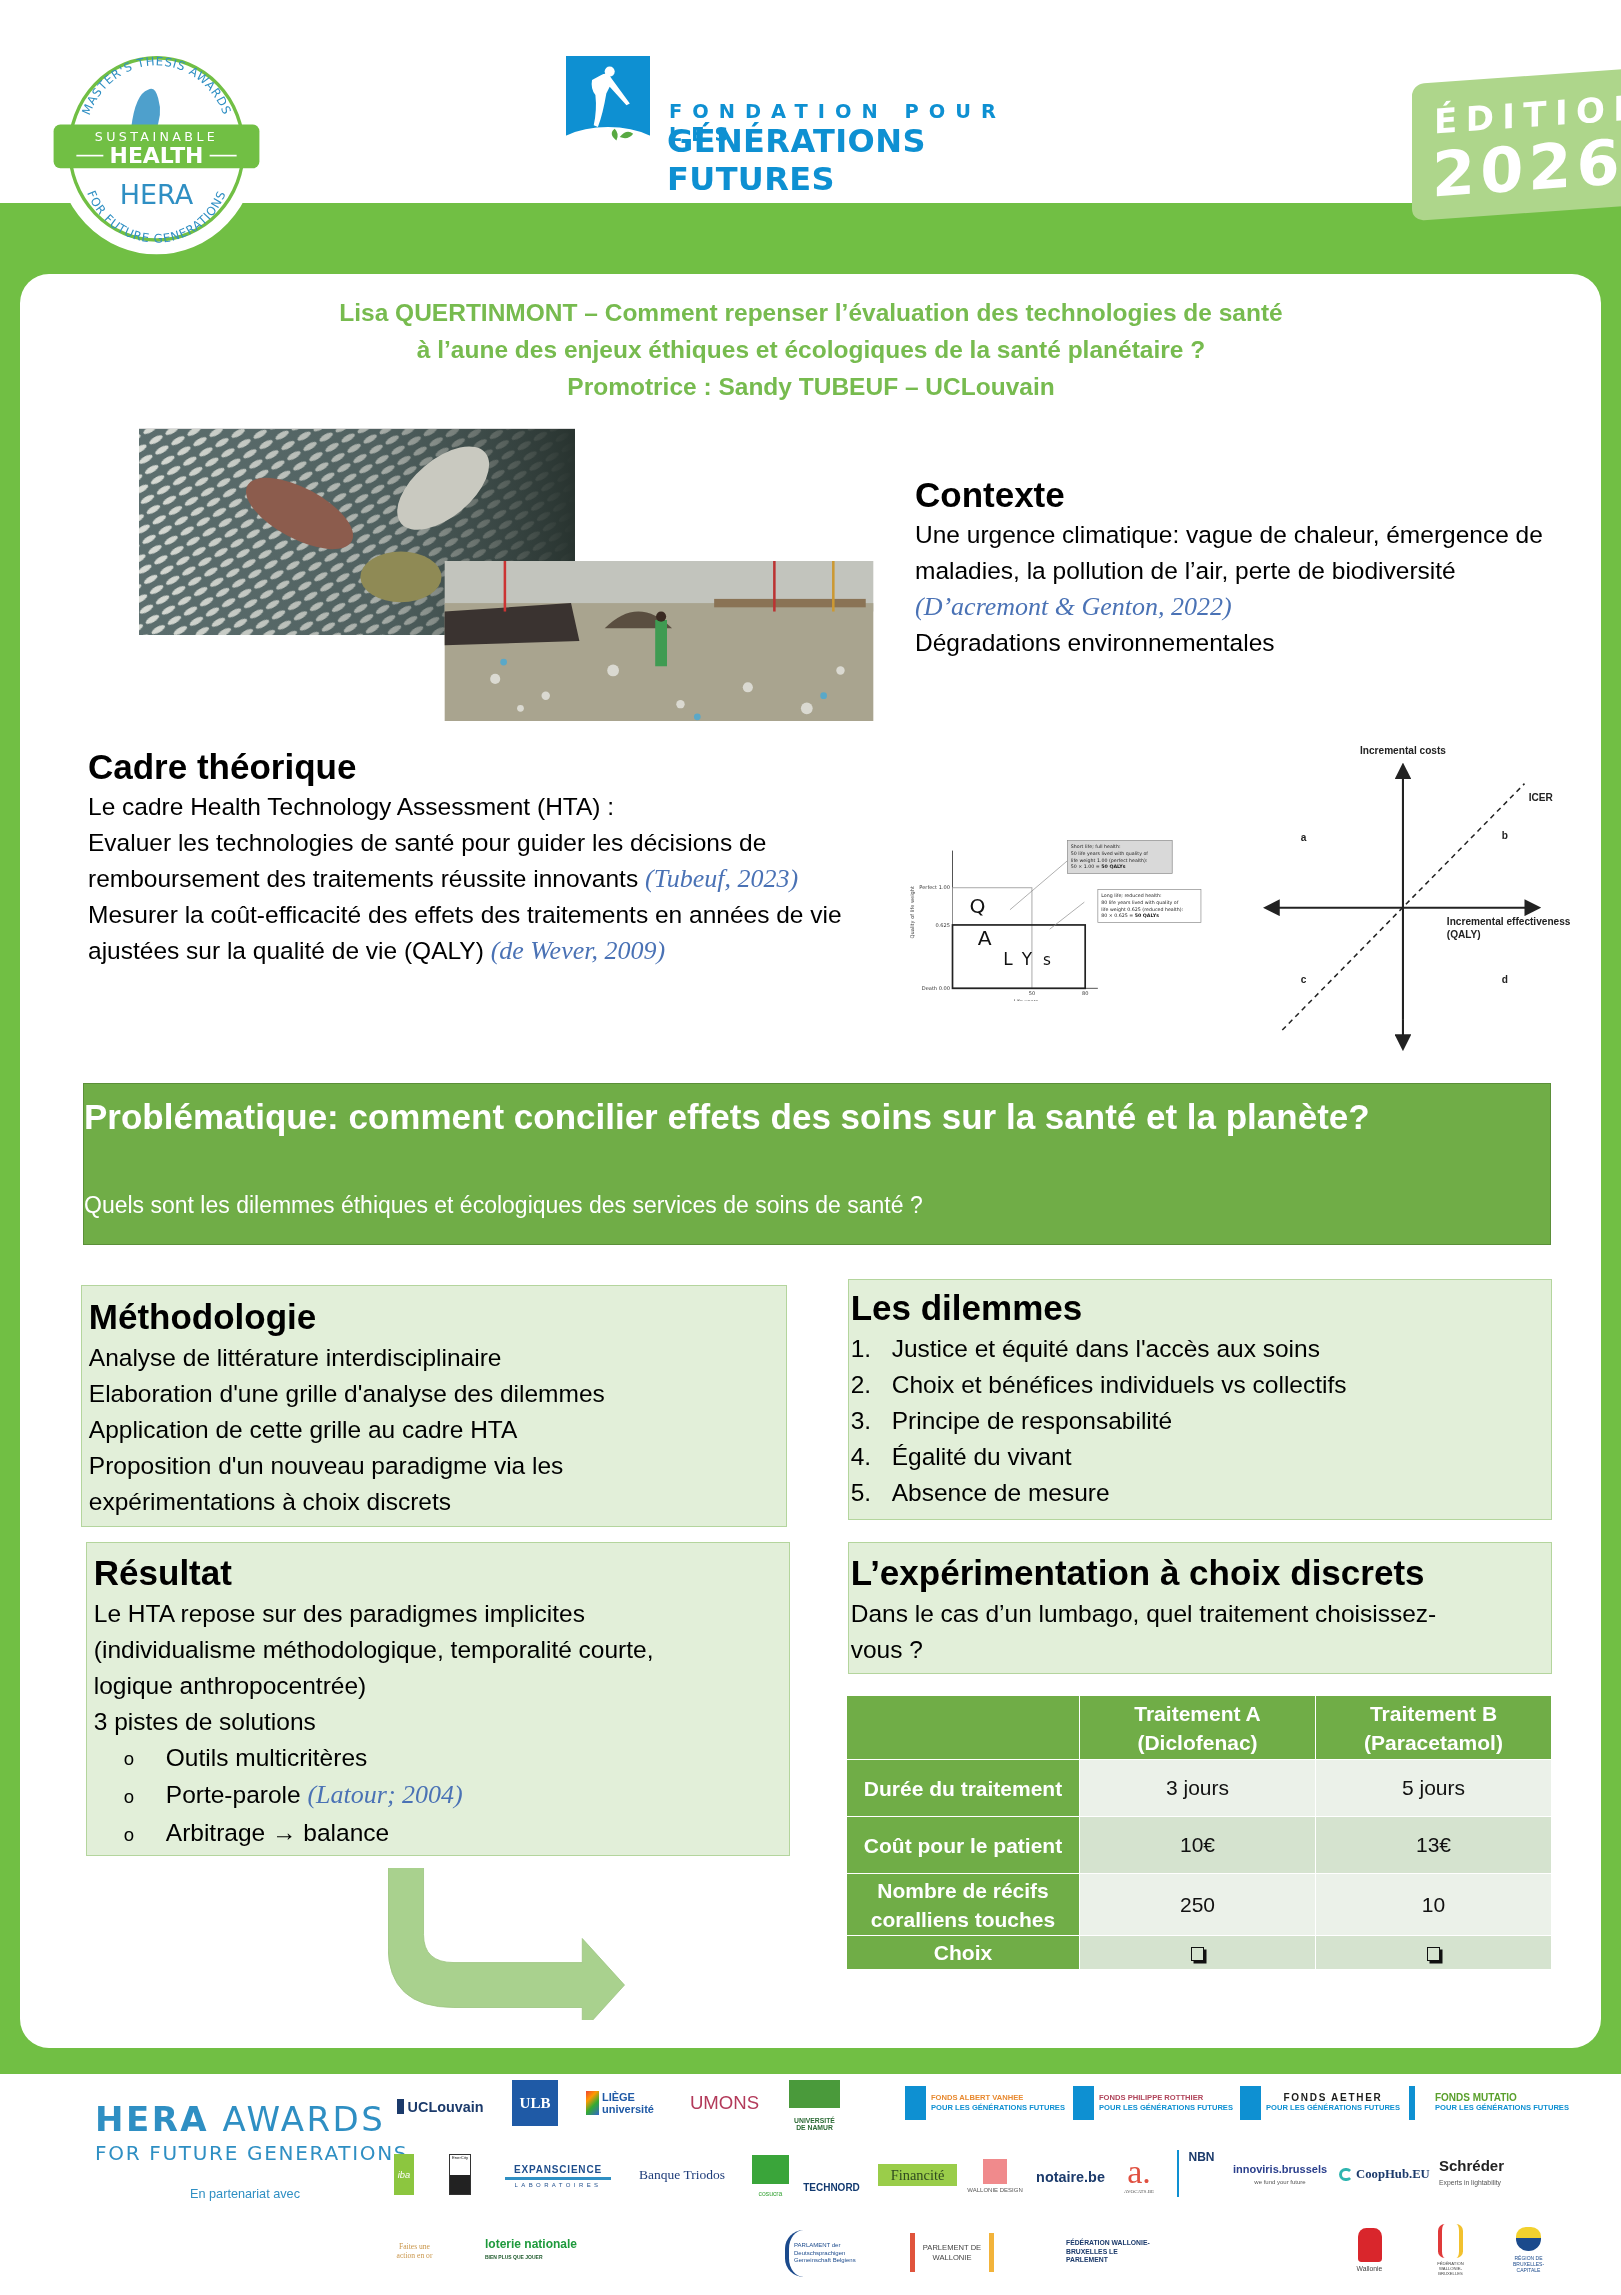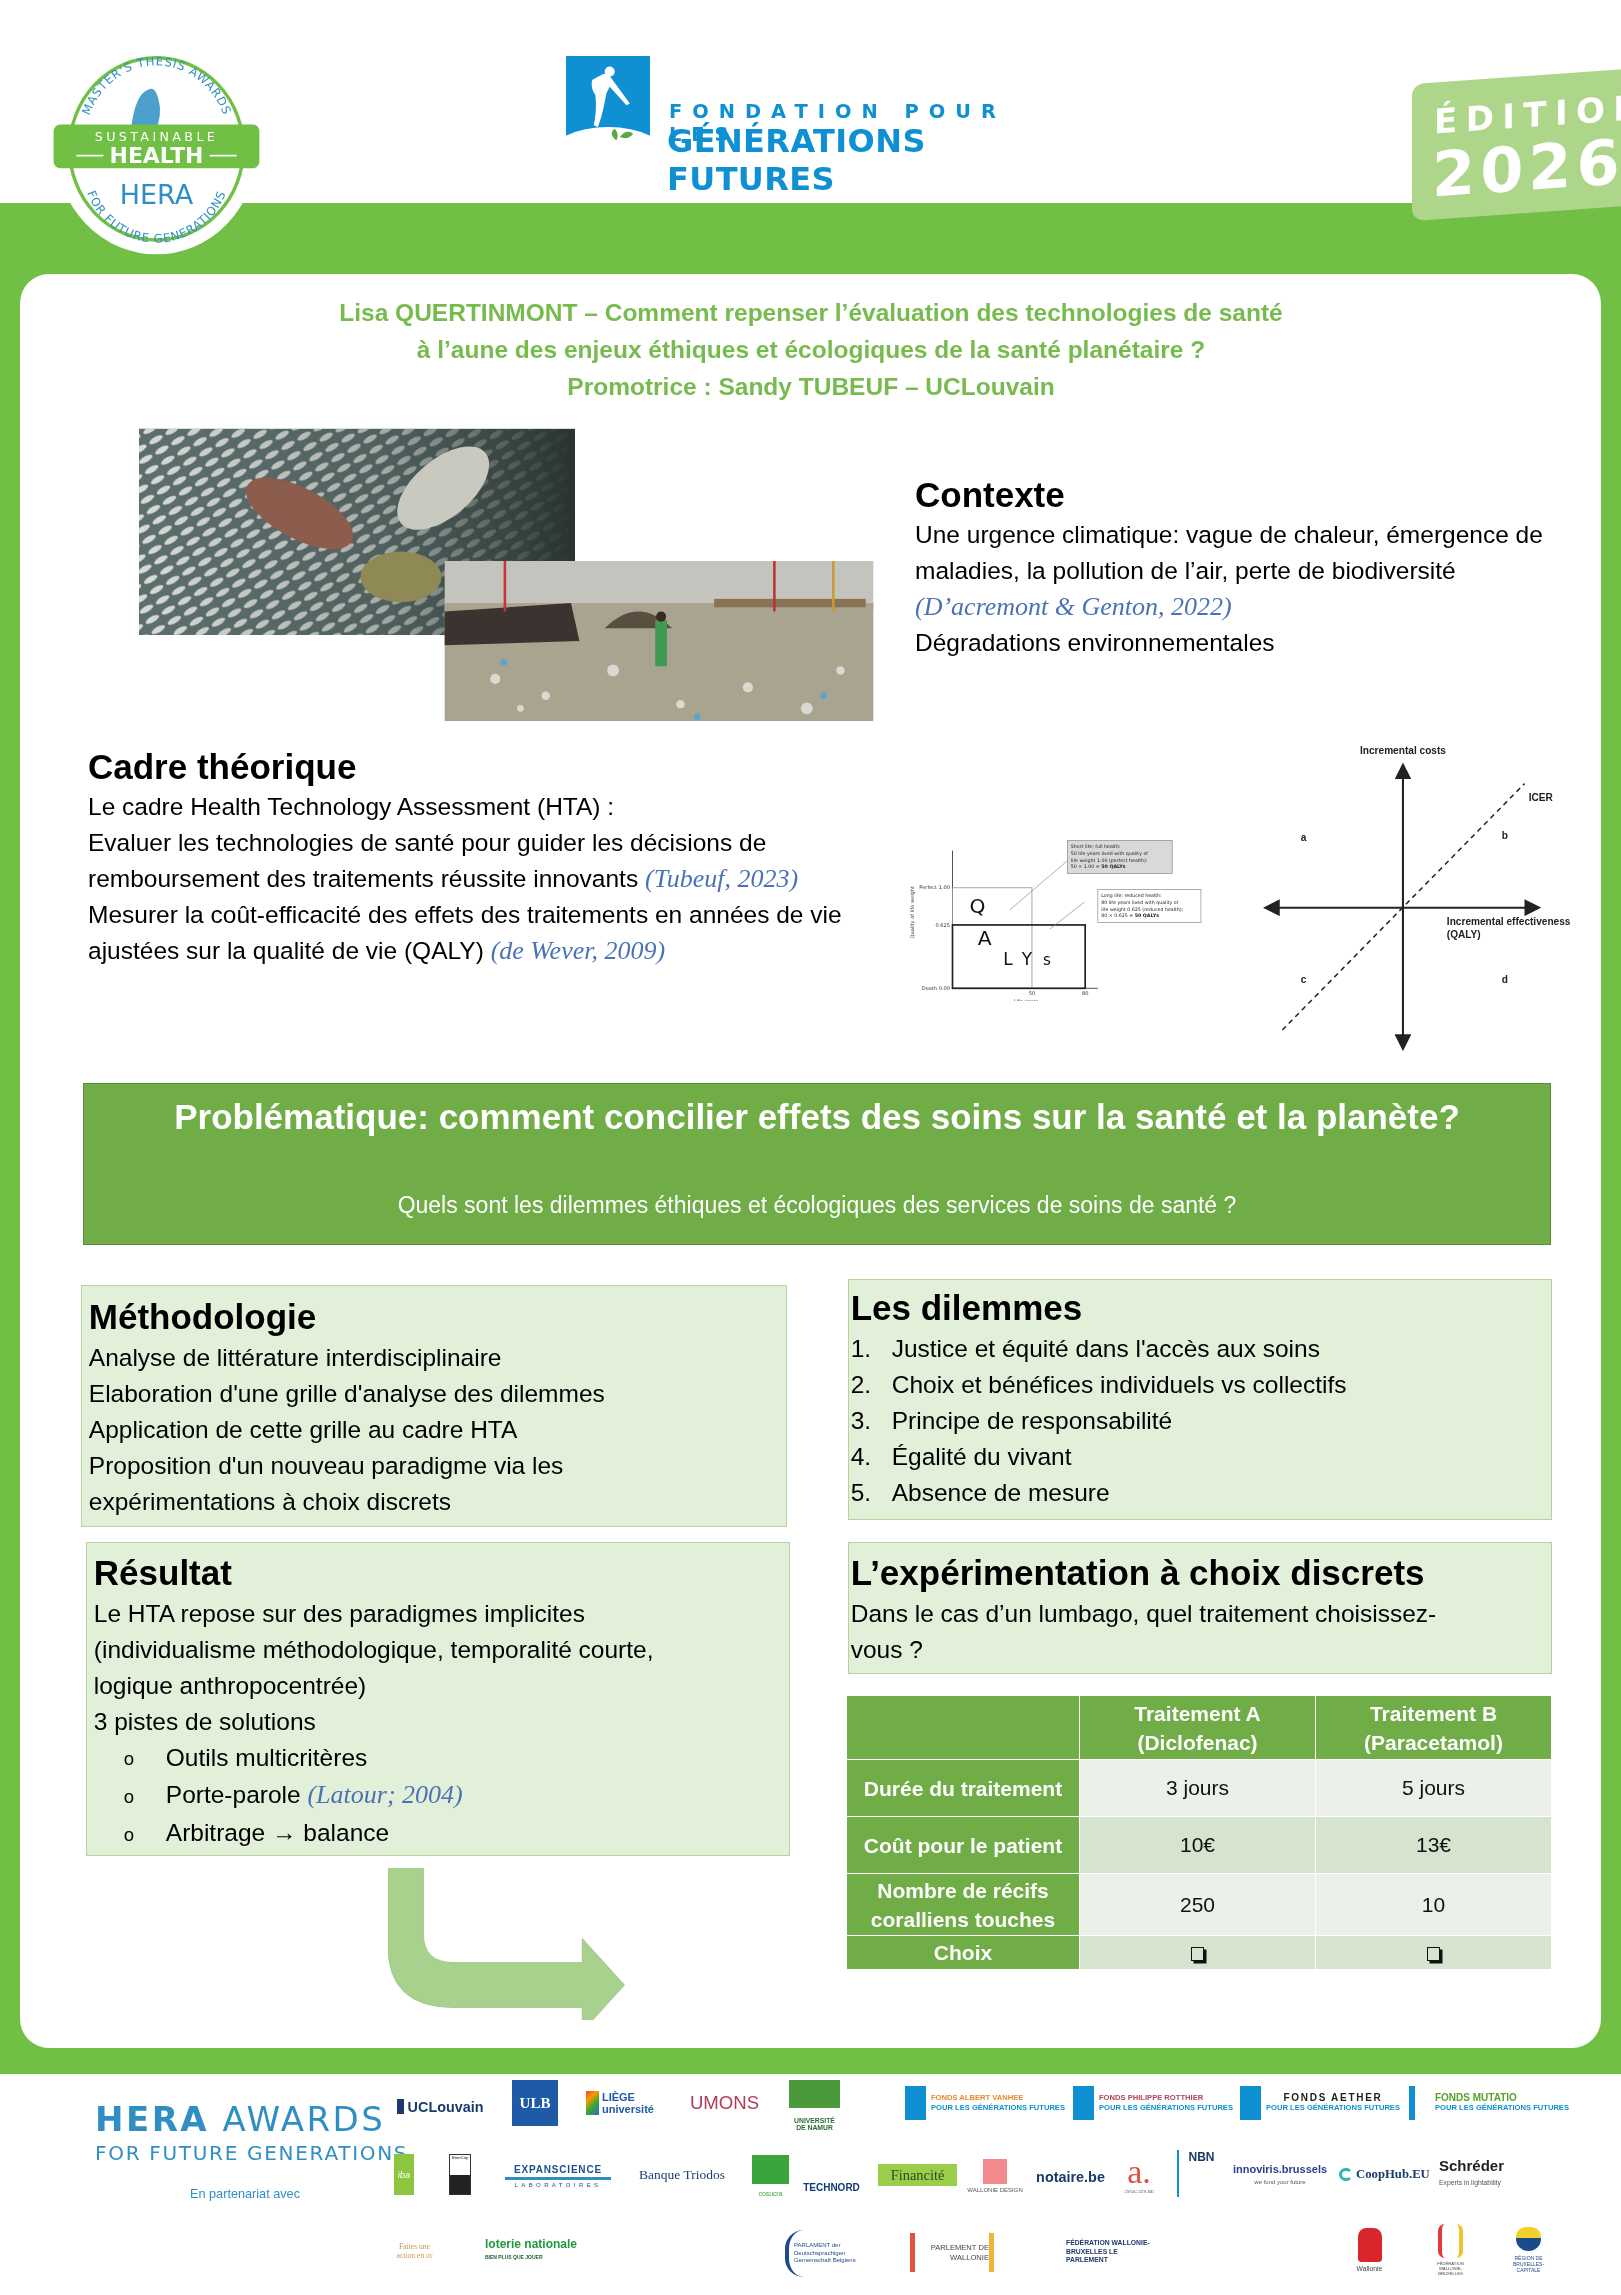--- a/index.html
+++ b/index.html
@@ -33,21 +33,21 @@
   .cite { color: #4a72b5; font-style: italic; font-family: "Liberation Serif", serif; font-size: 26px; }
 
   #contexte { left: 915px; top: 473px; width: 676px; }
   #cadre { left: 88px; top: 745px; width: 777px; }
 
   
   #qaly-fig { left: 895px; top: 832px; width: 355px; height: 169px; }
   #icer-fig { left: 1250px; top: 733px; width: 338px; height: 319px; }
 
   
-  #problem-box { left: 83px; top: 1083px; width: 1468px; height: 162px; background: #70ad47; border: 0.8px solid #5b8f39; text-align: center; color: #fff; }
+  #problem-box { left: 83px; top: 1083px; width: 1468px; height: 162px; background: #70ad47; border: 0.8px solid #5b8f39; text-align: left; color: #fff; }
   .prob-h { font-size: 35px; font-weight: bold; line-height: 49px; margin-top: 8.4px; }
   .prob-q { font-size: 23px; line-height: 32px; margin-top: 48px; }
 
   .lg-box { background: #e2efd9; border: 1.7px solid #b4d59d; }
   #methodo { left: 81px; top: 1285px; width: 706px; height: 242px; padding: 8.4px 0 0 6.8px; }
   #dilemmes { left: 848px; top: 1279px; width: 704px; height: 241px; padding: 5px 0 0 1.7px; }
   #resultat { left: 86px; top: 1542px; width: 704px; height: 314px; padding: 6.8px 0 0 6.8px; }
   #experiment { left: 848px; top: 1542px; width: 704px; height: 132px; padding: 6.8px 0 0 1.7px; }
 
   .box-h { font-weight: bold; font-size: 35px; line-height: 46px; color: #000; }
@@ -453,21 +453,21 @@
     <span>Schréder</span>
     <span style="font-size:6.8px;font-weight:normal;color:#555;">Experts in lightability</span>
   </div>
 
 <div class="logo" style="left:390px;top:2233px;width:49px;height:37px;color:#c9964b;font-family:'Liberation Serif',serif;font-size:7.6px;white-space:normal;line-height:8.4px;text-align:center;">Faites une action en or</div>
 <div class="logo" style="left:485px;top:2231px;width:88px;height:39px;flex-direction:column;align-items:flex-start;color:#1e9a3c;font-weight:bold;font-size:12px;line-height:12.7px;">
     <span>loterie nationale</span>
     <span style="font-size:5px;color:#1e5a2c;">BIEN PLUS QUE JOUER</span>
   </div>
 <div class="logo" style="left:785px;top:2230px;width:93px;height:47px;color:#1b4a8c;font-size:6px;white-space:normal;line-height:7.6px;text-align:left;border-left:4.2px solid #1b4a8c;border-radius:18.6px 0 0 18.6px;padding-left:5px;">PARLAMENT der Deutschsprachigen Gemeinschaft Belgiens</div>
-<div class="logo" style="left:910px;top:2233px;width:84px;height:39px;color:#444;font-size:7.6px;white-space:normal;text-align:right;line-height:9.3px;border-left:5px solid #e0543c;border-right:5px solid #f2b33a;">PARLEMENT DE WALLONIE</div>
+<div class="logo" style="left:910px;top:2233px;width:84px;height:39px;color:#444;font-size:7.6px;white-space:normal;text-align:center;line-height:9.3px;border-left:5px solid #e0543c;border-right:5px solid #f2b33a;">PARLEMENT DE WALLONIE</div>
 <div class="logo" style="left:1066px;top:2235px;width:93px;height:34px;color:#1b3a6b;font-size:6.8px;white-space:normal;text-align:left;line-height:8.4px;font-weight:bold;">FÉDÉRATION WALLONIE-BRUXELLES LE PARLEMENT</div>
 <div class="logo" style="left:1351px;top:2223px;width:37px;height:54px;flex-direction:column;color:#444;font-size:6.8px;">
     <span style="width:24px;height:34px;background:#d9262c;display:block;border-radius:8.4px 8.4px 3.4px 3.4px;margin-bottom:3.4px;"></span>
     <span>Wallonie</span>
   </div>
 <div class="logo" style="left:1427px;top:2223px;width:47px;height:54px;flex-direction:column;color:#444;font-size:4.2px;white-space:normal;text-align:center;">
     <span style="width:25px;height:34px;display:block;border-left:4.2px solid #e03a3a;border-right:4.2px solid #f2c12e;border-radius:6.8px;margin-bottom:3.4px;"></span>
     <span>FÉDÉRATION WALLONIE-BRUXELLES</span>
   </div>
 <div class="logo" style="left:1505px;top:2223px;width:47px;height:54px;flex-direction:column;color:#1b4a8c;font-size:5px;white-space:normal;text-align:center;line-height:6px;">

